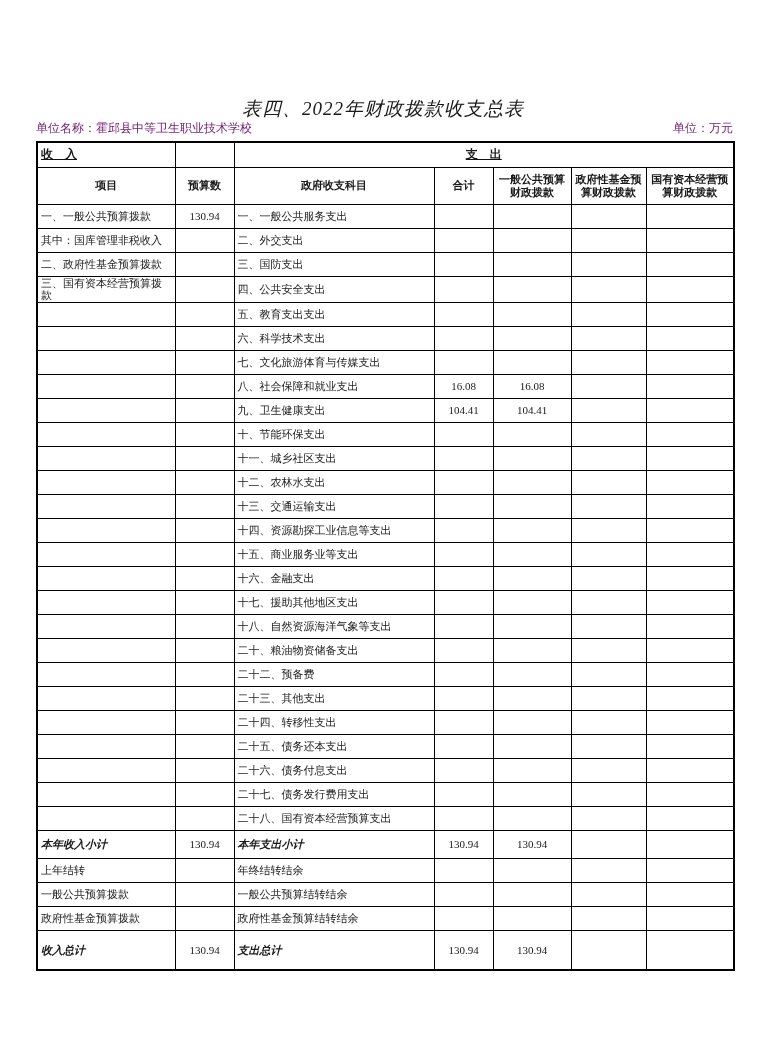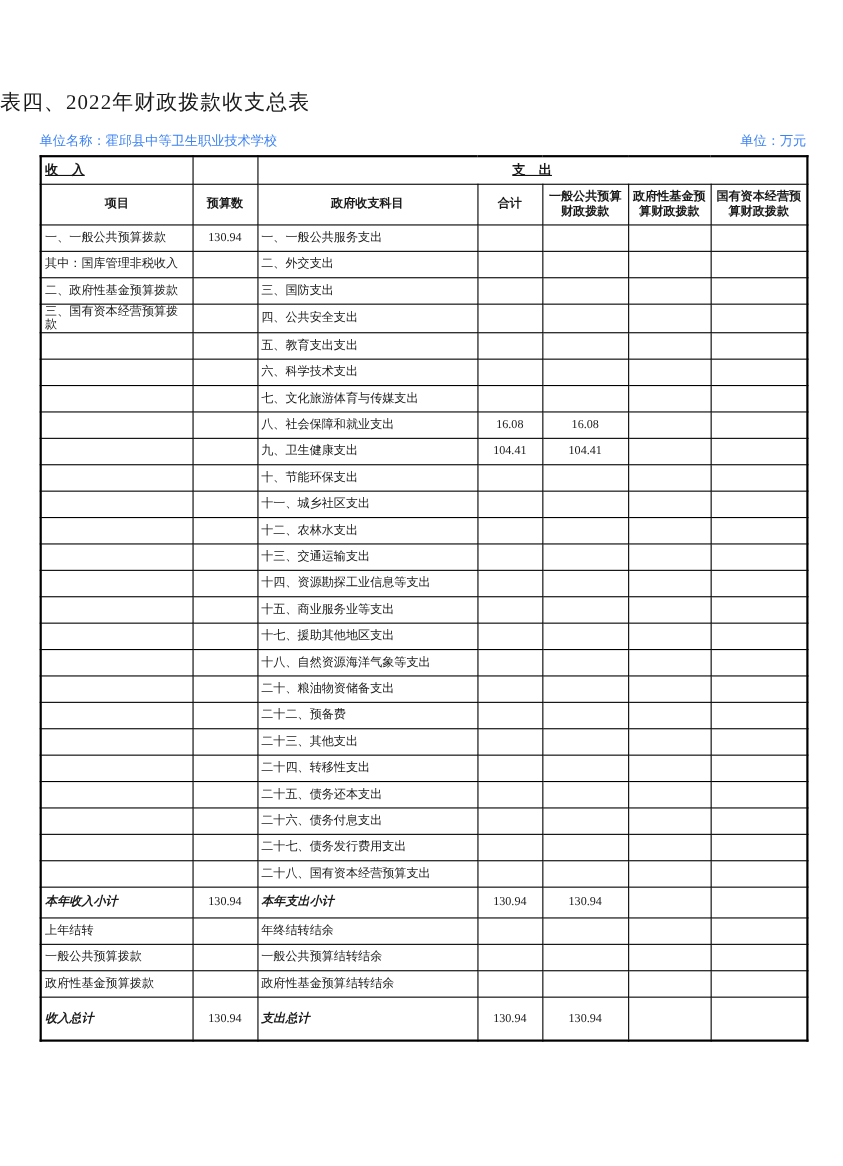--- a/index.html
+++ b/index.html
@@ -1,21 +1,21 @@
 <!DOCTYPE html>
 <html><head>
 <meta charset="utf-8">
 <style>
   html,body{margin:0;padding:0;background:#fff;}
   body{width:766px;height:1060px;font-family:"Liberation Serif","DejaVu Serif",serif;color:#111;}
   .page{position:relative;width:766px;height:1060px;background:#fff;overflow:hidden;}
-  .title{position:absolute;top:80px;left:0;width:100%;
-         font-size:19px;letter-spacing:1px;color:#1a1a1a;}
+  .title{position:absolute;top:96px;left:0;width:100%;text-align:center;
+         font-size:19px;letter-spacing:1px;color:#1a1a1a;font-style:italic;}
   .meta{position:absolute;top:120px;left:36px;width:697px;display:flex;
-        justify-content:space-between;font-size:12px;color:#3b82f6;}
+        justify-content:space-between;font-size:12px;color:#701a75;}
   table.budget{position:absolute;top:141px;left:36px;width:697px;
         border-collapse:collapse;table-layout:fixed;border:2px solid #000;}
   table.budget td{border:1px solid #000;font-size:11px;padding:0 3px;
         line-height:1.15;overflow:hidden;vertical-align:middle;color:#1a1a1a;
         word-break:break-all;}
   tr.hrow1{height:25px;text-decoration:underline;}
   tr.hrow1 td{font-weight:bold;font-size:12px;}
   td.income-head{padding-left:10px;}
   tr.hrow2{height:37px;}
   tr.hrow2 td{font-weight:bold;text-align:center;font-size:11px;padding:0 2px;}
@@ -207,20 +207,29 @@
   <tr class="body-row">
     <td></td>
     <td class="num"></td>
     <td>十五、商业服务业等支出</td>
     <td class="num"></td>
     <td class="num"></td>
     <td class="num"></td>
     <td class="num"></td>
   </tr>
 
+  <tr class="body-row">
+    <td></td>
+    <td class="num"></td>
+    <td>十六、金融支出</td>
+    <td class="num"></td>
+    <td class="num"></td>
+    <td class="num"></td>
+    <td class="num"></td>
+  </tr>
 
   <tr class="body-row">
     <td></td>
     <td class="num"></td>
     <td>十七、援助其他地区支出</td>
     <td class="num"></td>
     <td class="num"></td>
     <td class="num"></td>
     <td class="num"></td>
   </tr>

